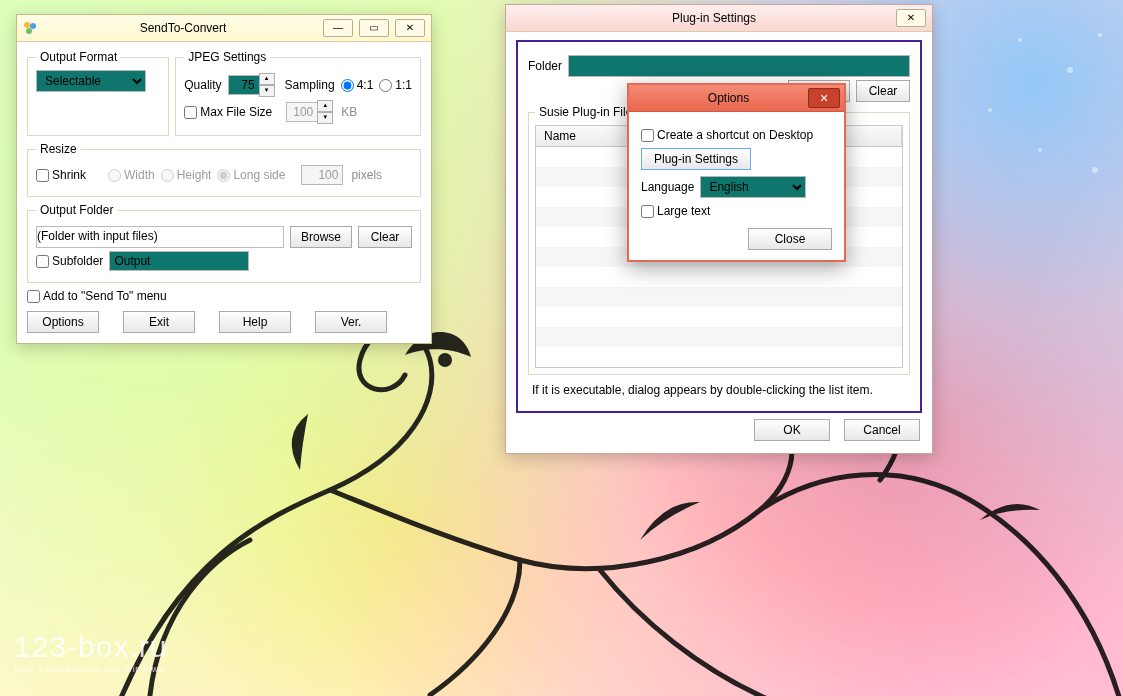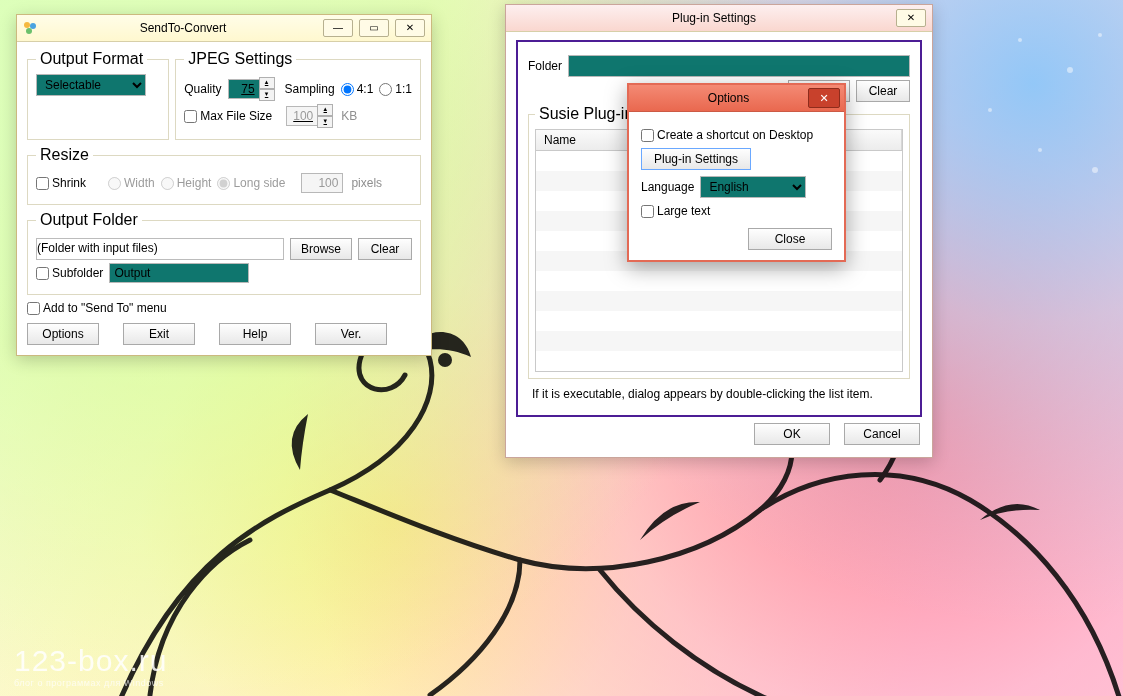--- a/index.html
+++ b/index.html
@@ -5,44 +5,44 @@
   html,body{margin:0;padding:0;width:1123px;height:696px;font-family:"Segoe UI",Tahoma,sans-serif;font-size:12px;color:#000;overflow:hidden;}
   .desktop{position:relative;width:1123px;height:696px;
     background:
       radial-gradient(circle at 15% 15%, rgba(220,255,180,0.9) 0%, rgba(200,255,150,0.5) 25%, transparent 55%),
       radial-gradient(circle at 92% 12%, rgba(120,200,255,0.8) 0%, rgba(150,220,255,0.4) 20%, transparent 45%),
       radial-gradient(circle at 80% 60%, rgba(255,120,140,0.85) 0%, rgba(255,160,190,0.5) 30%, transparent 62%),
       radial-gradient(circle at 35% 75%, rgba(255,240,120,0.9) 0%, rgba(255,250,170,0.5) 28%, transparent 60%),
       linear-gradient(120deg,#f0ffe0 0%,#fdf7d0 30%,#ffe0ec 62%,#ffd2e0 100%);
   }
   .swirls{position:absolute;inset:0;pointer-events:none;opacity:0.88;}
-  .watermark{position:absolute;left:14px;bottom:8px;color:rgba(255,255,255,0.85);pointer-events:none;}
+  .watermark{position:absolute;left:14px;bottom:22px;color:rgba(255,255,255,0.85);pointer-events:none;}
   .watermark .wm-main{font-size:30px;font-weight:300;letter-spacing:1px;line-height:1;}
   .watermark .wm-sub{font-size:9px;letter-spacing:0.5px;opacity:0.85;margin-top:2px;}
 
   .window{position:absolute;background:#fff;border:1px solid #b9a77d;box-shadow:0 4px 16px rgba(0,0,0,0.2);}
   .window.yellow .titlebar{background:linear-gradient(#fffde8,#fff8cf);}
   .window.yellow{border-color:#cbb97f;}
   .titlebar{height:26px;display:flex;align-items:center;border-bottom:1px solid #d7cfa8;background:#fffcef;}
   .titlebar .icon{width:26px;display:flex;align-items:center;justify-content:center;}
   .titlebar .title{flex:1;text-align:center;font-size:12px;}
   .winbtns{display:flex;gap:6px;margin-right:6px;}
   .winbtn{width:28px;height:16px;border:1px solid #b7b08f;background:#fffbe6;border-radius:2px;display:flex;align-items:center;justify-content:center;font-size:10px;line-height:1;}
   .winbtn.single{margin-right:6px;}
   .client{padding:8px 10px 10px;}
   fieldset{border:1px solid #ddd9c2;margin:0 0 6px 0;padding:6px 8px 8px;}
-  legend{padding:0 4px;font-size:16px;}
+  legend{padding:0 4px;font-size:12px;}
   .row{display:flex;align-items:center;gap:6px;margin:3px 0;}
   select,input[type=text],input[type=number]{border:1px solid #b8b8b8;background:#0f766e;height:20px;padding:1px 4px;font:inherit;box-sizing:border-box;}
   select{height:22px;}
   input[type=checkbox],input[type=radio]{margin:0 3px 0 0;vertical-align:middle;}
   label{display:inline-flex;align-items:center;}
   .btn{height:22px;min-width:54px;border:1px solid #a9a9a9;background:linear-gradient(#fefefe,#e8e8e8);padding:0 10px;font:inherit;cursor:pointer;}
   .btn.wide{min-width:70px;}
-  .spinner{display:inline-flex;align-items:center;text-decoration:underline;}
+  .spinner{display:inline-flex;align-items:center;}
   .spinner input{width:32px;text-align:right;}
   .spinbtns{display:flex;flex-direction:column;margin-left:-1px;}
   .spinbtns div{width:14px;height:10px;border:1px solid #b0b0b0;background:#f3f3f3;font-size:7px;line-height:8px;text-align:center;}
   .disabled{color:#9c9c9c;}
   input[disabled]{background:#f5f5f5;color:#9a9a9a;}
 
   
   #sendto{left:16px;top:14px;width:414px;}
   #sendto .top{display:flex;gap:6px;}
   #sendto .top fieldset:first-child{width:140px;}

